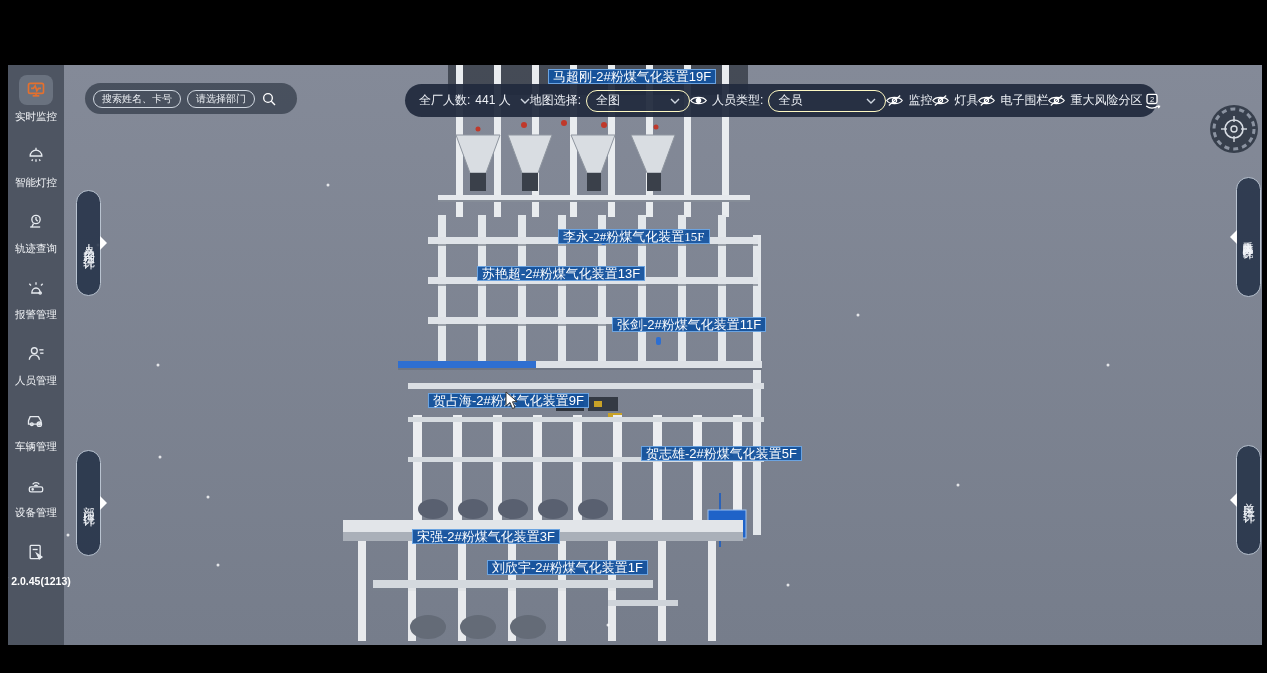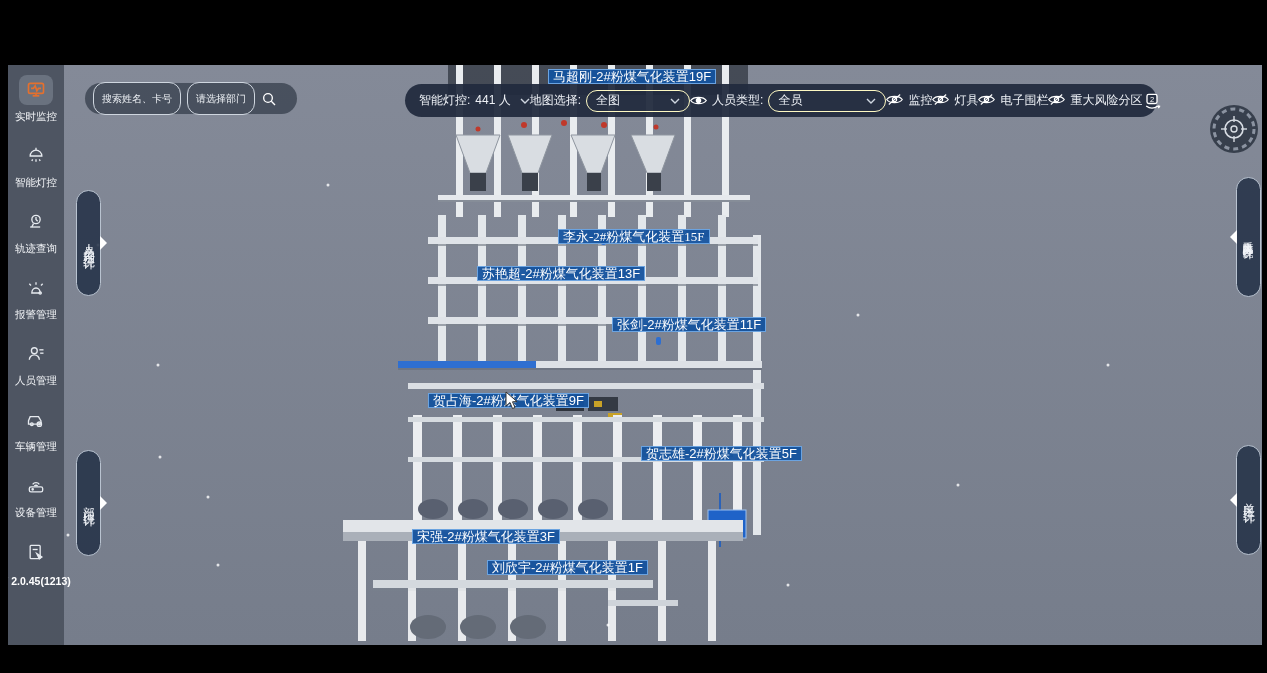--- a/index.html
+++ b/index.html
@@ -19,35 +19,35 @@
   .side-item .ic { width:34px; height:30px; display:flex; align-items:center; justify-content:center;
     border-radius:8px; }
   .side-item.active .ic { background:rgba(130,138,152,.55); }
   .side-item .lbl { color:#f2f4f7; font-size:10.5px; white-space:nowrap; }
   #version { color:#ffffff; font-size:10.5px; font-weight:bold; margin-top:2px; white-space:nowrap; }
 
   
   #search-bar { position:absolute; left:77px; top:18px; width:212px; height:31px;
     background:rgba(62,70,84,.85); border-radius:16px; display:flex; align-items:center;
     gap:6px; padding:0 8px; z-index:25; }
-  .pill-input { border:1px solid #cfd6df; border-radius:12px; height:33px;
+  .pill-input { border:1px solid #cfd6df; border-radius:12px; height:18px;
     display:flex; align-items:center; justify-content:center;
     color:#eef1f5; font-size:10px; padding:0 8px; white-space:nowrap; cursor:text; }
 
   
   #toolbar { position:absolute; left:397px; top:19px; width:752px; height:33px;
     background:rgba(33,42,62,.94); border-radius:17px; display:flex; align-items:center;
     padding:0 14px; color:#eef1f6; font-size:12px; z-index:25; white-space:nowrap; }
   #toolbar .grp { display:flex; align-items:center; gap:5px; }
   .dd { border:1px solid #fef9c3; border-radius:12px; height:22px; display:flex;
     align-items:center; justify-content:space-between; padding:0 9px; cursor:pointer; }
   .dd.map { width:104px; }
   .dd.ptype { width:118px; }
   .chev { margin-left:4px; }
-  .toggle { display:flex; gap:5px; cursor:pointer;font-family:Liberation Serif, serif; } .sp18 { width:18px; } .sp22 { width:22px; }
+  .toggle { display:flex; align-items:center; gap:5px; cursor:pointer;font-family:Liberation Serif, serif; } .sp18 { width:18px; } .sp22 { width:22px; }
 
   
   .vtab { position:absolute; width:25px; background:rgba(36,50,72,.88);
     border:1px solid #b9c3d0; border-radius:13px; display:flex; align-items:center;
     justify-content:center; z-index:20; cursor:pointer; }
   .vtab .vtxt { writing-mode:vertical-rl; text-orientation:upright; color:#f2f5f9;
     font-size:11.5px; letter-spacing:3px; }
   .vtab .arr { position:absolute; top:50%; transform:translateY(-50%); width:0; height:0; }
   .vtab .arr.r { right:-7px; border-top:7px solid transparent; border-bottom:7px solid transparent;
     border-left:7px solid #ffffff; }
@@ -314,21 +314,21 @@
       <span style="cursor:pointer;display:flex;">
         <svg width="16" height="16" viewBox="0 0 24 24" fill="none" stroke="#ffffff" stroke-width="2">
           <circle cx="10.5" cy="10.5" r="6.5"></circle>
             <line x1="15.5" y1="15.5" x2="21" y2="21"></line>
         </svg>
       </span>
     </div>
 
     <div id="toolbar">
       <div class="grp">
-        <span>智能灯控:</span>
+        <span>全厂人数:</span>
         <span>441 人</span>
         <svg class="chev" width="10" height="6" viewBox="0 0 10 6">
             <polyline points="1,1 5,5 9,1" stroke="#cfd6e0" stroke-width="1.4" fill="none"></polyline>
           </svg>
       </div>
       <span class="sp22"></span>
       <div class="grp">
         <span>地图选择:</span>
         <div class="dd map">
           <span>全图</span>

